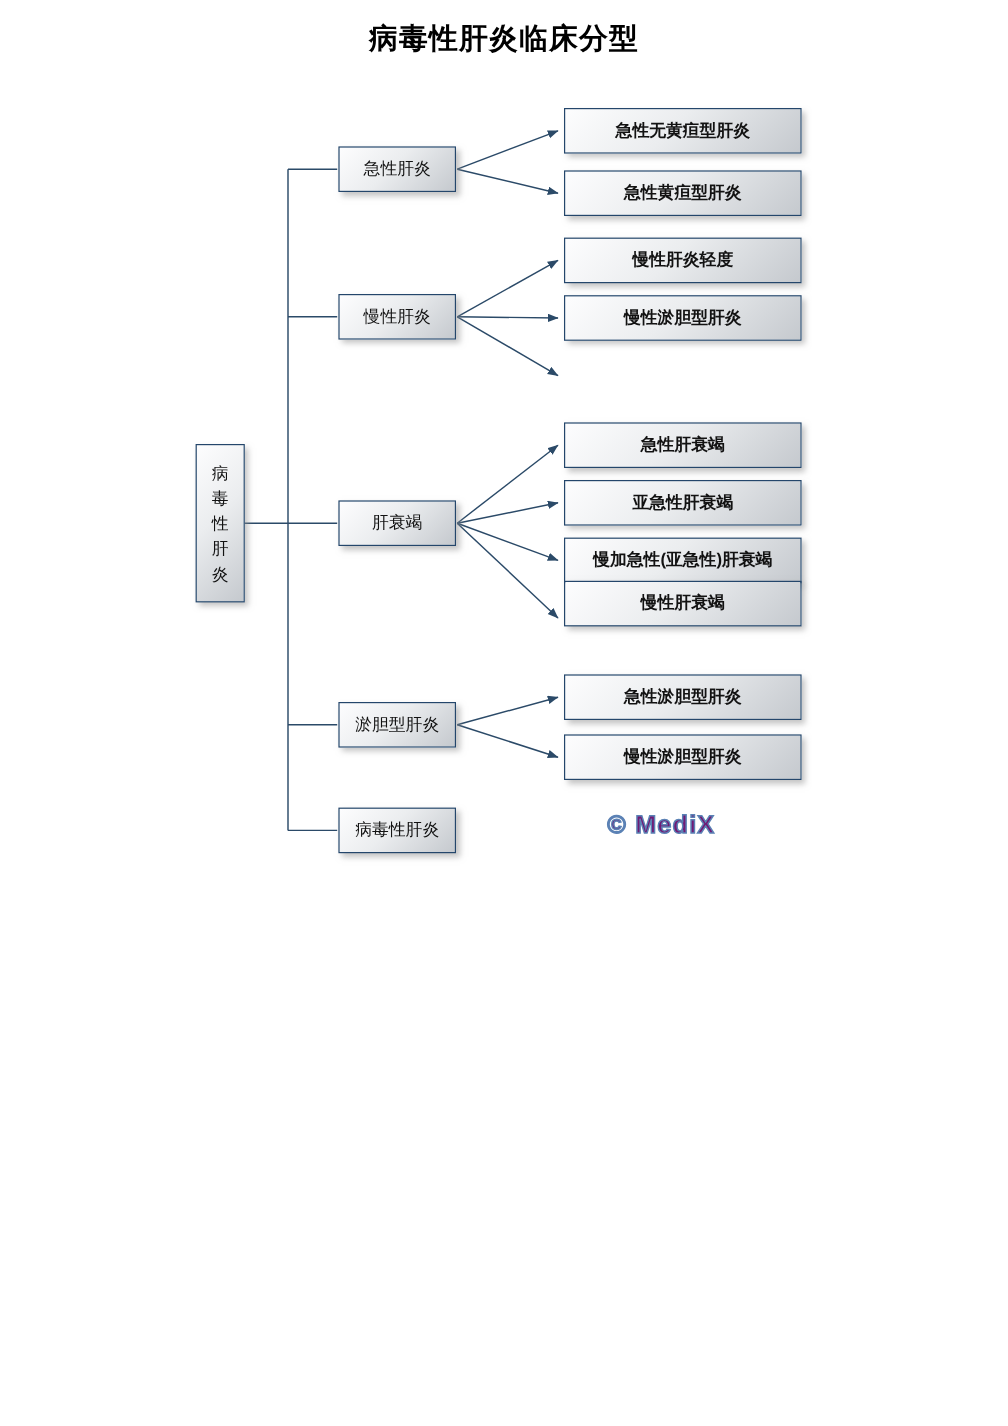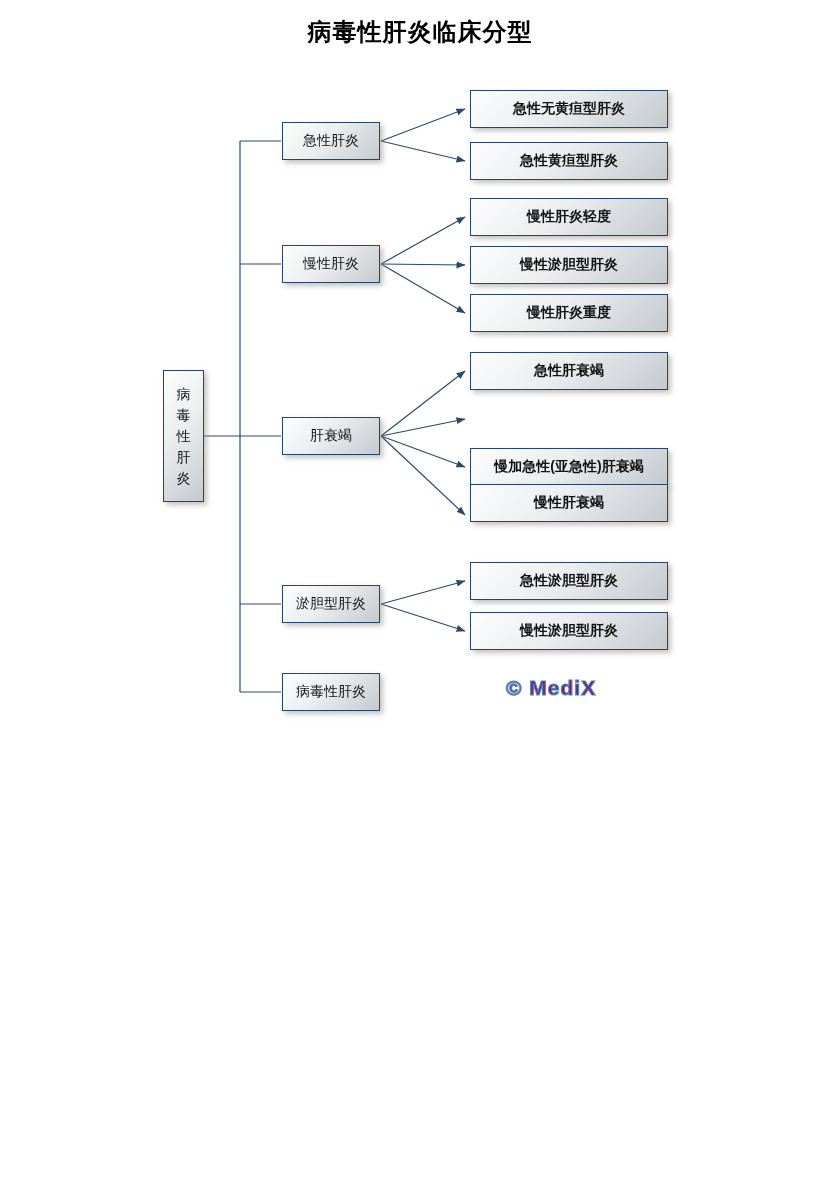--- a/index.html
+++ b/index.html
@@ -98,22 +98,22 @@
   <div class="node lvl2" style="top:122px">急性肝炎</div>
   <div class="node lvl2" style="top:245px">慢性肝炎</div>
   <div class="node lvl2" style="top:417px">肝衰竭</div>
   <div class="node lvl2" style="top:585px">淤胆型肝炎</div>
   <div class="node lvl2" style="top:673px">病毒性肝炎</div>
 
   <div class="node lvl3" style="top:90px">急性无黄疸型肝炎</div>
   <div class="node lvl3" style="top:142px">急性黄疸型肝炎</div>
   <div class="node lvl3" style="top:198px">慢性肝炎轻度</div>
   <div class="node lvl3" style="top:246px">慢性淤胆型肝炎</div>
-  <div class="node lvl3" style="top:294px">慢性肝炎重度</div>
   <div class="node lvl3" style="top:352px">急性肝衰竭</div>
+  <div class="node lvl3" style="top:400px">亚急性肝衰竭</div>
   <div class="node lvl3" style="top:448px">慢加急性(亚急性)肝衰竭</div>
   <div class="node lvl3" style="top:484px">慢性肝衰竭</div>
   <div class="node lvl3" style="top:562px">急性淤胆型肝炎</div>
   <div class="node lvl3" style="top:612px">慢性淤胆型肝炎</div>
 
   <div class="watermark">© MediX</div>
 
 </div>
 
 </body></html>

